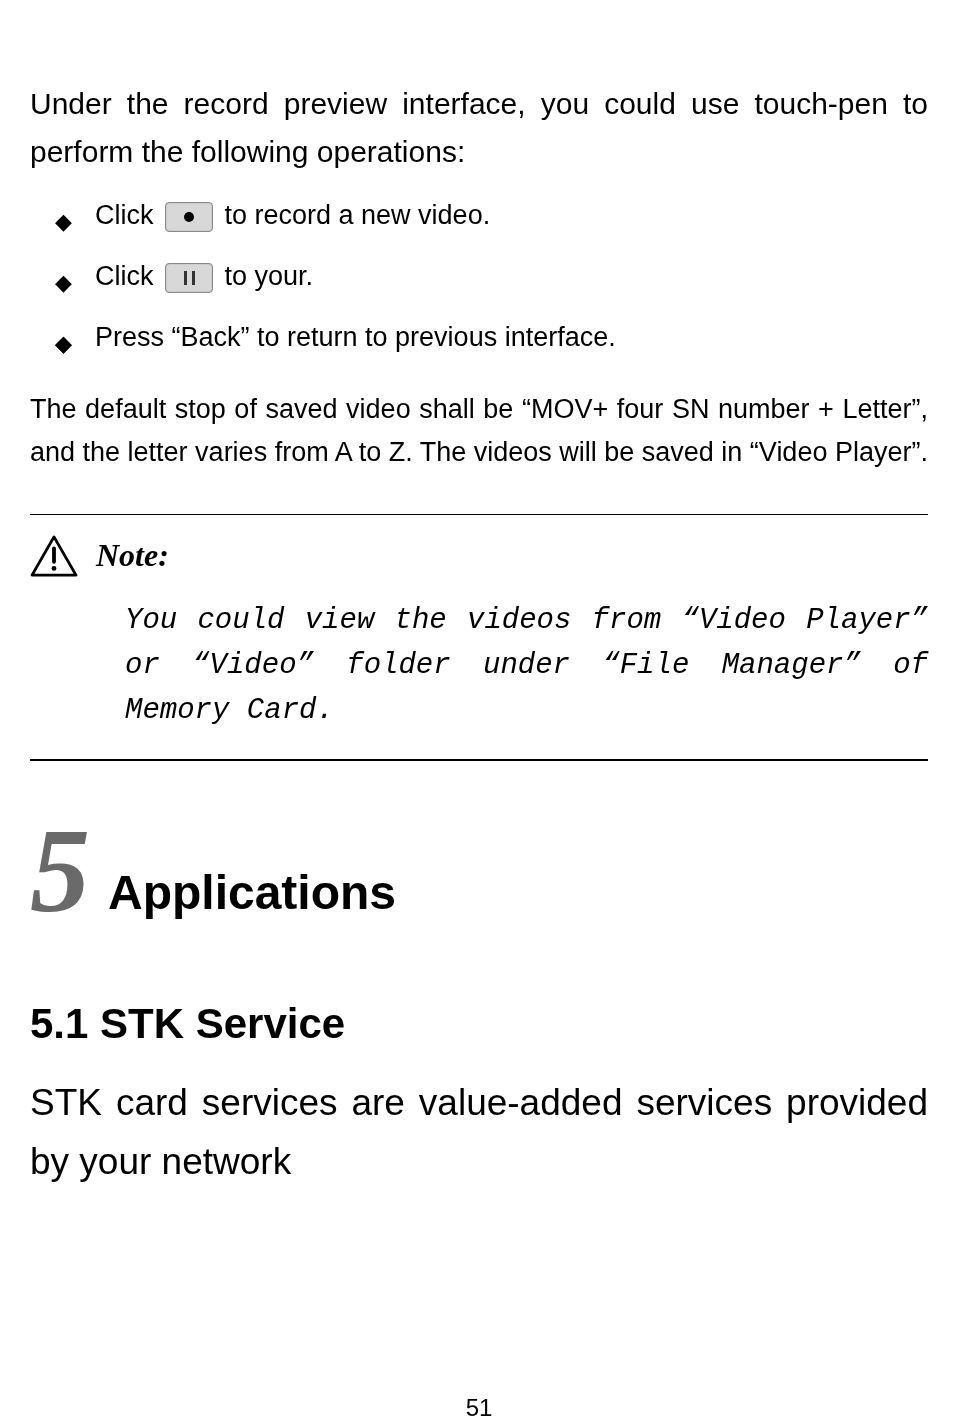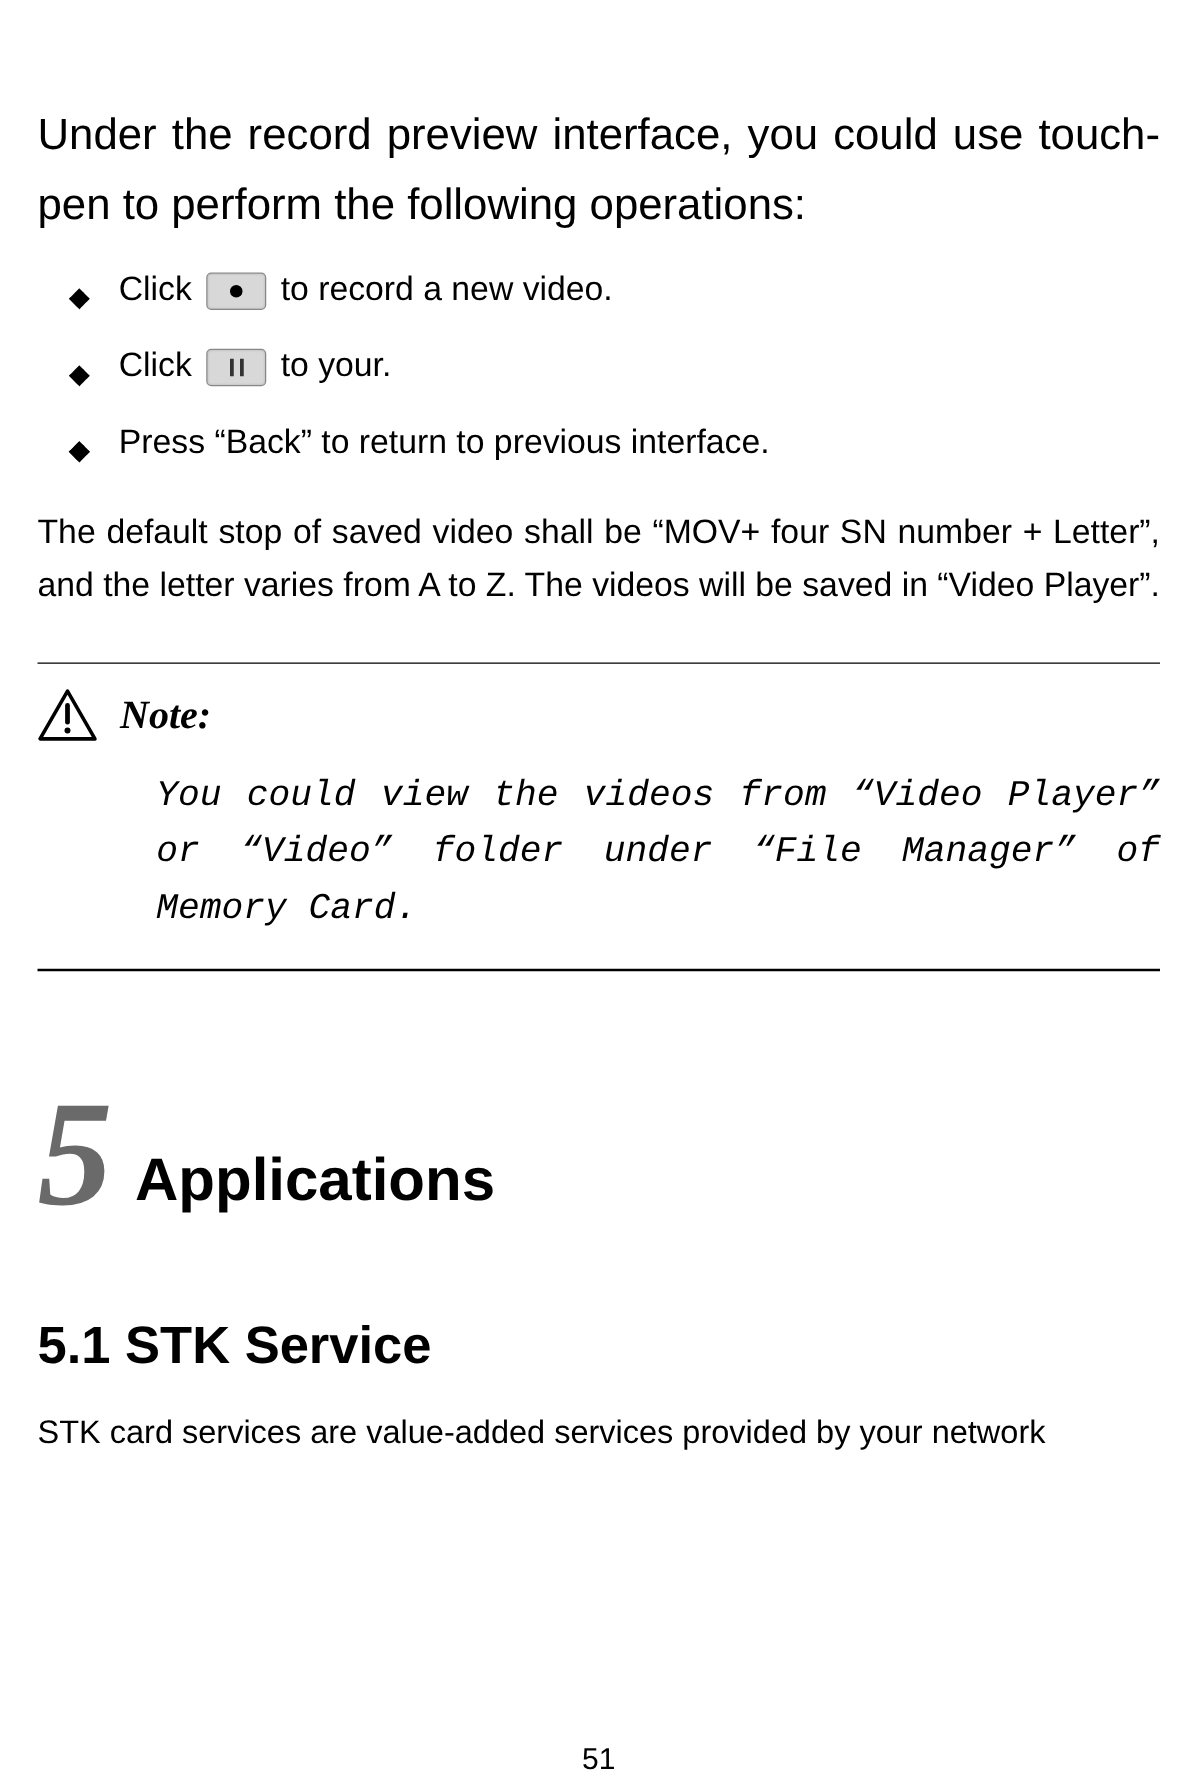--- a/index.html
+++ b/index.html
@@ -10,21 +10,21 @@
     body {
       width: 958px;
       height: 1426px;
       background: #fff;
       font-family: Arial, Helvetica, sans-serif;
       color: #000;
       padding: 80px 30px 20px 30px;
       position: relative;
     }
     .intro-para {
-      font-size: 35px;
+      font-size: 30px;
       line-height: 1.6;
       text-align: justify;
       margin-bottom: 18px;
     }
     .bullet-list {
       list-style: none;
       padding-left: 65px;
       margin-bottom: 28px;
     }
     .bullet-list li {
@@ -77,21 +77,21 @@
     .body-para {
       font-size: 27px;
       line-height: 1.6;
       text-align: justify;
       margin-bottom: 40px;
     }
     .note-section {
       border-top: 1px solid #000;
       border-bottom: 2px solid #000;
       padding: 20px 0 25px 0;
-      margin-bottom: 92px;
+      margin-bottom: 56px;
     }
     .note-header {
       display: flex;
       align-items: center;
       margin-bottom: 22px;
     }
     .warning-icon {
       width: 48px;
       height: 42px;
       margin-right: 18px;
@@ -131,21 +131,21 @@
       font-size: 48px;
       padding-bottom: 5px;
     }
     .section-heading {
       font-family: Arial, Helvetica, sans-serif;
       font-weight: bold;
       font-size: 42px;
       margin-bottom: 25px;
     }
     .section-body {
-      font-size: 26px;
+      font-size: 37px;
       line-height: 1.6;
       text-align: justify;
     }
     .page-number {
       position: absolute;
       bottom: 4px;
       left: 50%;
       transform: translateX(-50%);
       font-size: 24px;
     }

